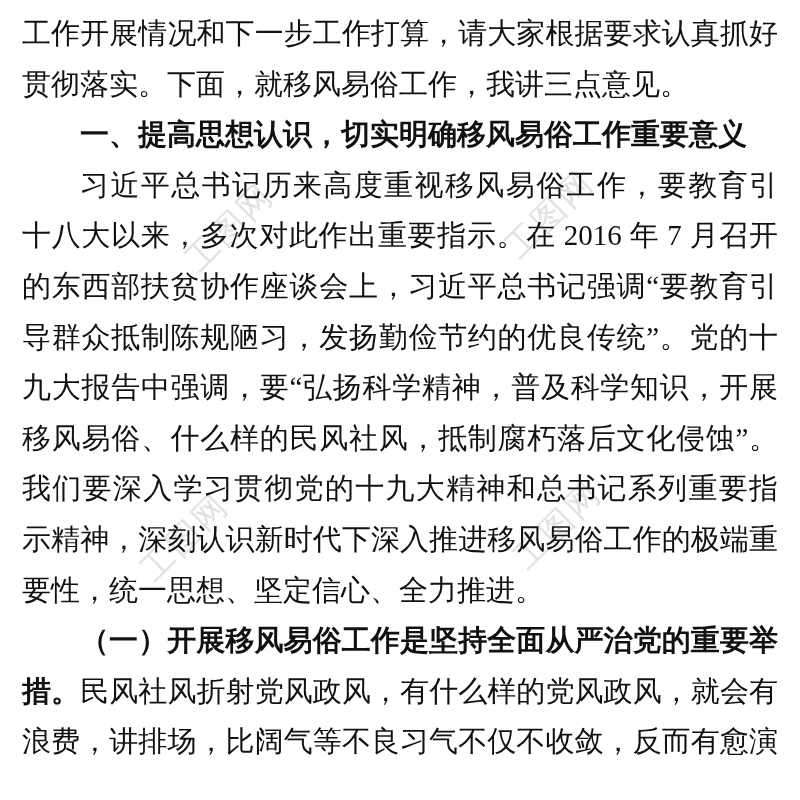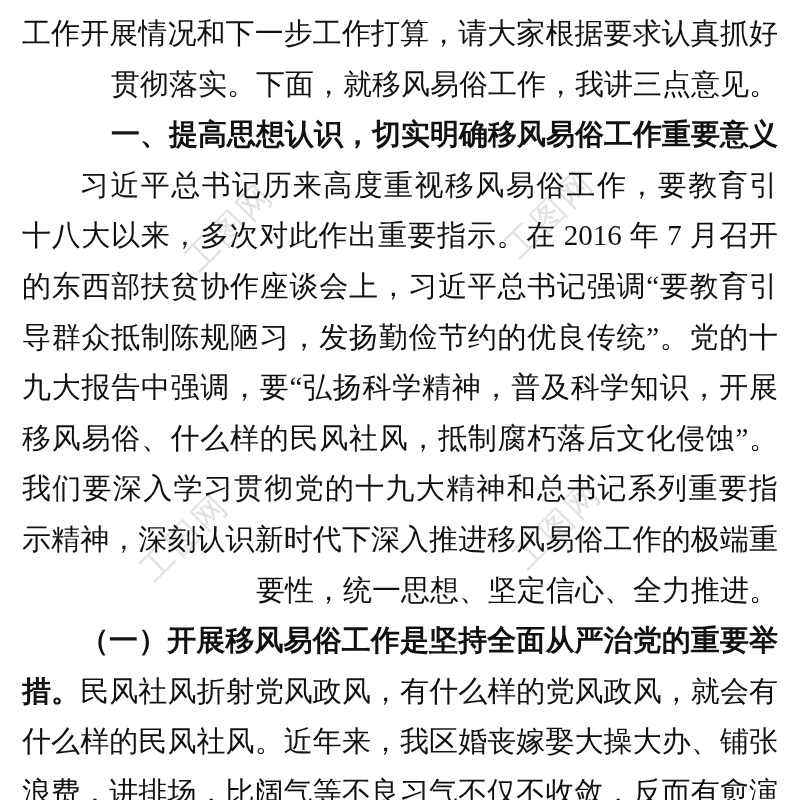--- a/index.html
+++ b/index.html
@@ -38,21 +38,21 @@
     top: 0;
     padding-top: 8px;
     z-index: 1;
     color: #111111;
   }
   .line {
     height: 50.6px;
     line-height: 50.6px;
     font-size: 29px;
     white-space: nowrap;
-    text-align: right;
+    text-align: left;
   }
   .line.justify {
     text-align: justify;
     text-align-last: justify;
   }
   .line.indent {
     text-indent: 2em;
   }
   .bold {
     font-weight: 700;
@@ -76,16 +76,15 @@
       <div class="line justify"><span>十八大以来，多次对此作出重要指示。在 2016 年 7 月召开</span></div>
       <div class="line justify"><span>的东西部扶贫协作座谈会上，习近平总书记强调“要教育引</span></div>
       <div class="line justify"><span>导群众抵制陈规陋习，发扬勤俭节约的优良传统”。党的十</span></div>
       <div class="line justify"><span>九大报告中强调，要“弘扬科学精神，普及科学知识，开展</span></div>
       <div class="line justify"><span>移风易俗、什么样的民风社风，抵制腐朽落后文化侵蚀”。</span></div>
       <div class="line justify"><span>我们要深入学习贯彻党的十九大精神和总书记系列重要指</span></div>
       <div class="line justify"><span>示精神，深刻认识新时代下深入推进移风易俗工作的极端重</span></div>
       <div class="line"><span>要性，统一思想、坚定信心、全力推进。</span></div>
       <div class="line justify indent"><span class="bold">（一）开展移风易俗工作是坚持全面从严治党的重要举</span></div>
       <div class="line justify"><span class="bold">措。</span><span>民风社风折射党风政风，有什么样的党风政风，就会有</span></div>
-      <div class="line justify"><span>什么样的民风社风。近年来，我区婚丧嫁娶大操大办、铺张</span></div>
       <div class="line justify"><span>浪费，讲排场，比阔气等不良习气不仅不收敛，反而有愈演</span></div>
     </div>
 </div>
 
 </body></html>

